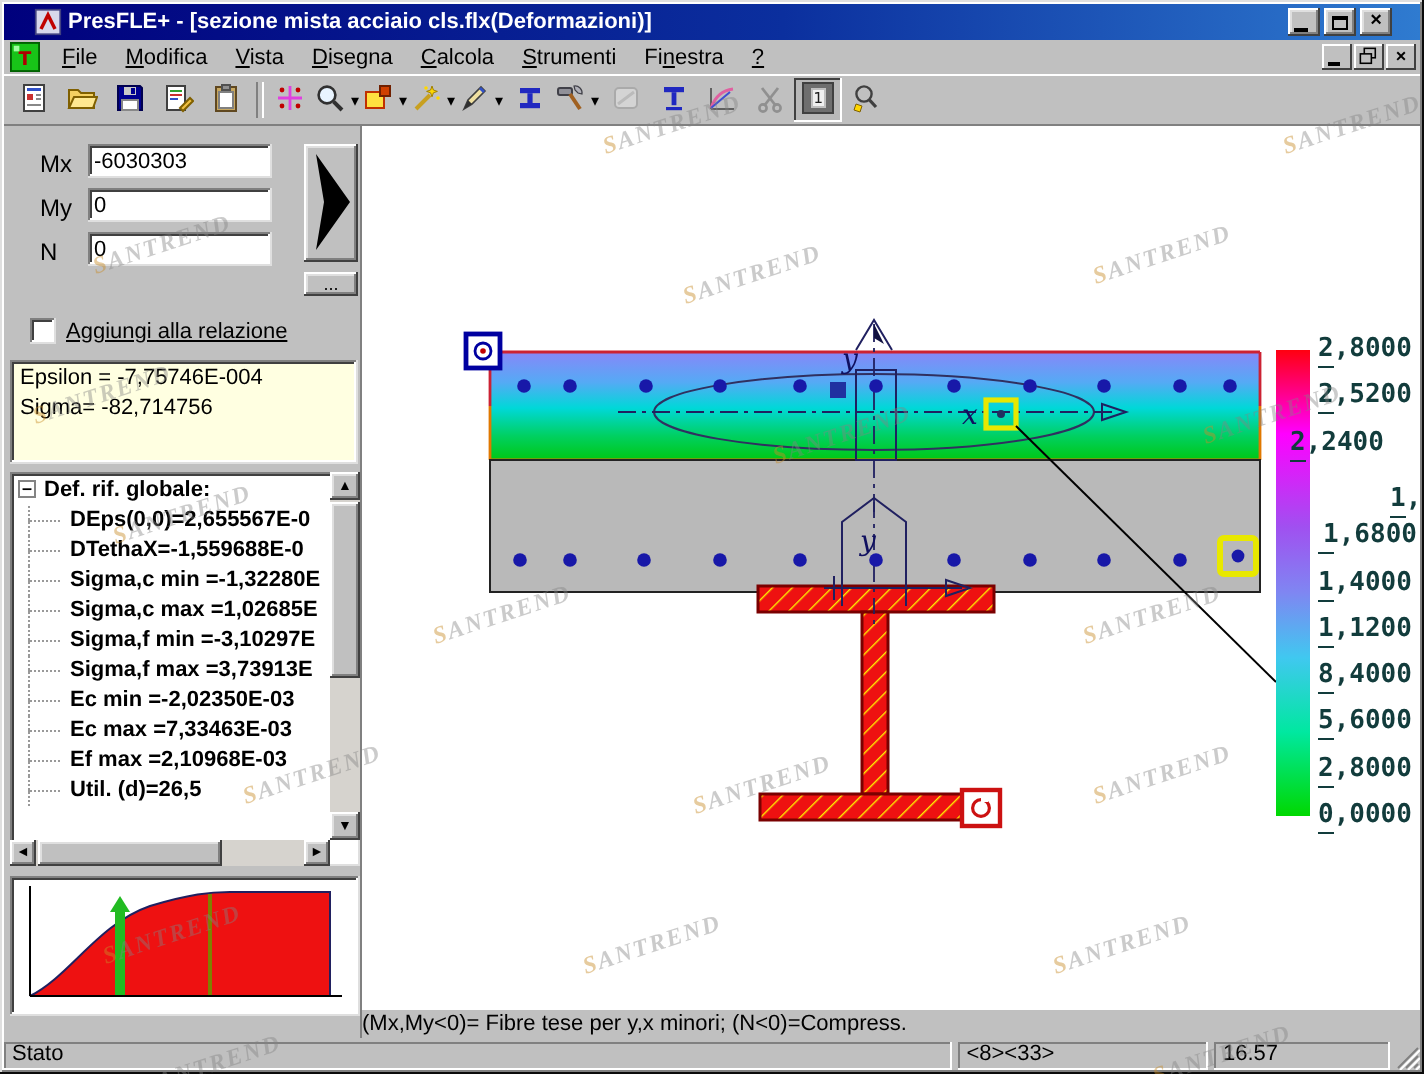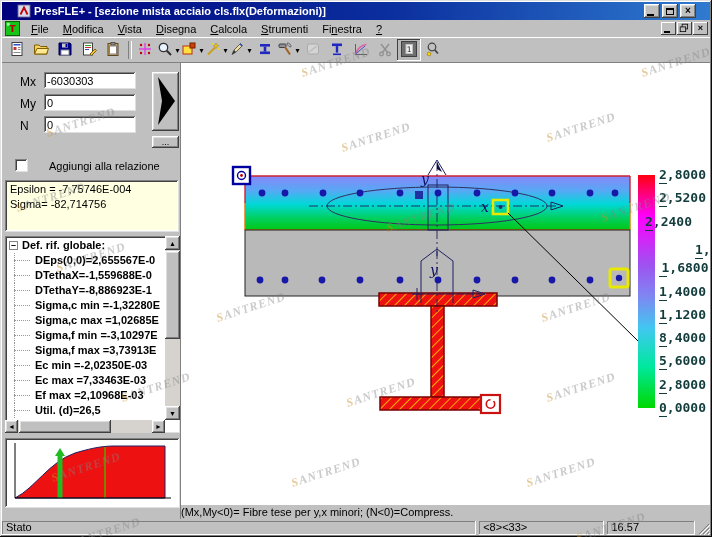--- a/index.html
+++ b/index.html
@@ -47,21 +47,21 @@
 
   .leftpanel{position:absolute;left:2px;top:63px;width:179px;bottom:17px;background:#c0c0c0;
     border-right:1px solid #808080;}
   .fld-label{position:absolute;left:18px;font-size:12px;}
   .fld{position:absolute;left:42px;width:92px;height:17px;border:none;outline:none;
     font-family:"Liberation Sans",sans-serif;font-size:11px;padding:1px 3px;}
   .bigarrow{position:absolute;left:150px;top:9px;width:27px;height:59px;background:#c0c0c0;border:none;padding:0;}
   .dots3{position:absolute;left:150px;top:73px;width:27px;height:12px;background:#c0c0c0;border:none;
     font-size:9px;line-height:6px;padding:0;}
   .chk{position:absolute;left:13px;top:96px;width:13px;height:13px;margin:0;}
-  .chk-label{position:absolute;left:47px;top:97px;}
+  .chk-label{position:absolute;left:31px;top:97px;text-decoration:underline;}
   .infobox{position:absolute;left:3px;top:117px;width:174px;height:52px;background:#ffffe1;
     padding:2px 5px;line-height:15px;font-size:11px;}
   .treebox{position:absolute;left:3px;top:173px;width:175px;height:197px;background:#fff;overflow:hidden;font-weight:bold;}
   .treeview{position:absolute;left:2px;top:2px;right:16px;bottom:15px;overflow:hidden;white-space:nowrap;}
   .tree-root{height:15px;line-height:15px;}
   .tree-box{display:inline-block;width:9px;height:9px;border:1px solid #848484;background:#fff;
     font-size:9px;line-height:7px;text-align:center;vertical-align:middle;margin:0 4px 2px 2px;}
   .tree-item{height:15px;line-height:15px;padding-left:28px;position:relative;overflow:hidden;}
   .tree-item::before{content:"";position:absolute;left:7px;top:0;bottom:0;border-left:1px dotted #999;}
   .tree-item::after{content:"";position:absolute;left:7px;top:7px;width:16px;border-top:1px dotted #999;}
@@ -312,21 +312,20 @@
     <div class="infobox field">
       <div>Epsilon = -7,75746E-004</div>
       <div>Sigma= -82,714756</div>
     </div>
 
     <div class="treebox field">
       <div class="treeview" id="treeview">
           <div class="tree-root"><span class="tree-box">–</span><span>Def. rif. globale:</span></div>
           <div class="tree-item">DEps(0,0)=2,655567E-0</div>
           <div class="tree-item">DTethaX=-1,559688E-0</div>
-          <div class="tree-item">DTethaY=-8,886923E-1</div>
           <div class="tree-item">Sigma,c min =-1,32280E</div>
           <div class="tree-item">Sigma,c max =1,02685E</div>
           <div class="tree-item">Sigma,f min =-3,10297E</div>
           <div class="tree-item">Sigma,f max =3,73913E</div>
           <div class="tree-item">Ec min =-2,02350E-03</div>
           <div class="tree-item">Ec max =7,33463E-03</div>
           <div class="tree-item">Ef max =2,10968E-03</div>
           <div class="tree-item">Util. (d)=26,5</div>
         </div>
       <div class="vscroll">

